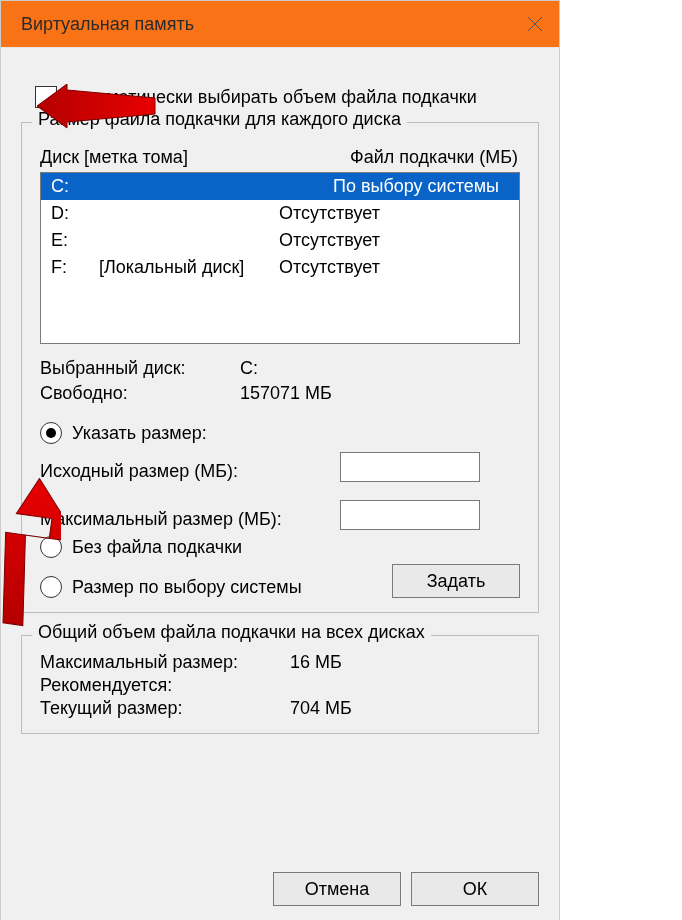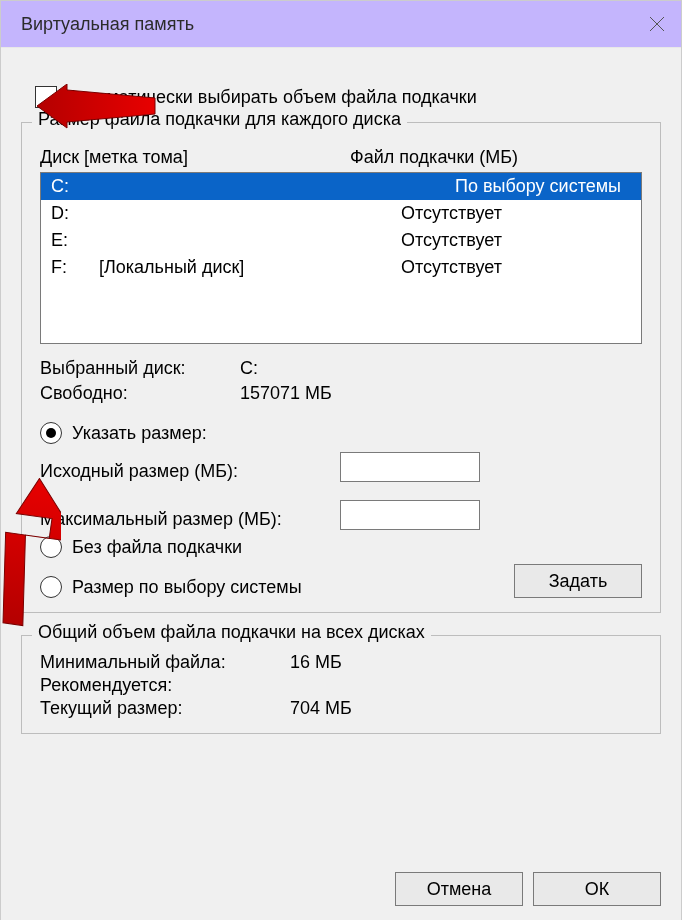--- a/index.html
+++ b/index.html
@@ -1,16 +1,16 @@
 <!DOCTYPE html>
 <html><head>
 <meta charset="utf-8">
 <style>
 html,body{margin:0;padding:0;font-family:"Segoe UI",Tahoma,sans-serif;font-size:18px;color:#000;background:#fff}
-.window{width:682px;height:920px;box-sizing:border-box;background:#c4b5fd;position:relative;border:1px solid #ccc}
+.window{width:560px;height:920px;box-sizing:border-box;background:#f97316;position:relative;border:1px solid #ccc}
 .titlebar{height:46px;display:flex;align-items:center;justify-content:space-between;padding:0 12px 0 20px;border-bottom:1px solid #e8e8e8}
 .titlebar .title{color:#2b2b2b;font-weight:400}
 .close{width:24px;height:24px;display:flex;align-items:center;justify-content:center;cursor:default;color:#555}
 .close svg{width:16px;height:16px;stroke:#555;stroke-width:1}
 .body{background:#f0f0f0;padding:20px 20px 14px 20px;box-sizing:border-box;height:calc(100% - 46px);display:flex;flex-direction:column;justify-content:space-between;position:relative}
 .auto-row{display:flex;align-items:center;margin:18px 0 14px 14px}
 .chk{width:22px;height:22px;border:1px solid #333;background:#fff;margin-right:10px;display:inline-block;box-sizing:border-box}
 .group{border:1px solid #bdbdbd;padding:10px 18px 14px 18px;position:relative;margin-top:8px}
 .group .legend{position:absolute;top:-14px;left:10px;background:#f0f0f0;padding:0 6px}
 .headrow{display:flex;margin-top:14px}
@@ -131,21 +131,21 @@
         </div>
 
         <div class="setbtn-row">
           <span class="btn">Задать</span>
         </div>
       </div>
 
       <div class="group" style="margin-top:22px">
         <span class="legend">Общий объем файла подкачки на всех дисках</span>
         <div class="kv2" style="margin-top:6px">
-          <span class="k">Минимальный файла:</span>
+          <span class="k">Максимальный размер:</span>
           <span class="v">16 МБ</span>
         </div>
         <div class="kv2">
           <span class="k">Рекомендуется:</span>
         </div>
         <div class="kv2">
           <span class="k">Текущий размер:</span>
           <span class="v">704 МБ</span>
         </div>
       </div>

